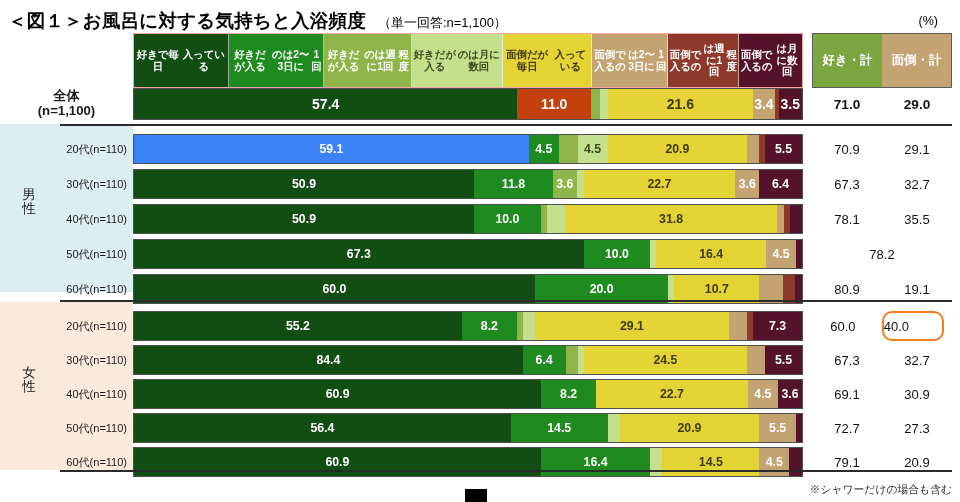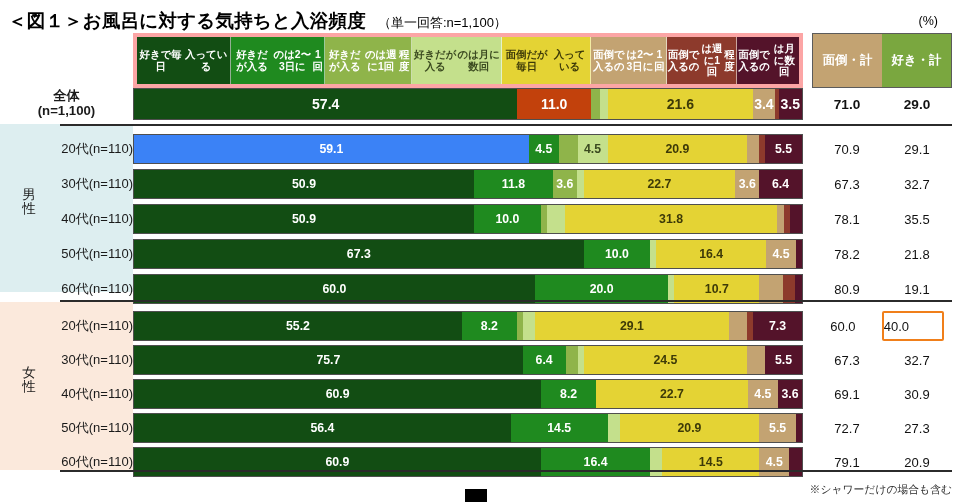--- a/index.html
+++ b/index.html
@@ -26,21 +26,21 @@
   }
   .pct-label {
     position: absolute; right: 22px; top: 14px;
     font-size: 12.5px; color: #000;
   }
 
   
   #legend {
     position: absolute; left: 133px; top: 33px;
     width: 670px; height: 55px;
-    display: flex; border: 4px solid #fca5a5;
+    display: flex; border: 1px solid #fca5a5;
   }
   .lg {
     display: flex; align-items: center; justify-content: center;
     text-align: center; line-height: 1.12;
     font-size: 10.4px; font-weight: bold;
     padding: 0 1px; border-right: 1px solid rgba(255,255,255,.55);
   }
   .lg:last-child { border-right: none; }
 
   #legend-sum {
@@ -64,21 +64,21 @@
   .band.female { top: 302px; height: 168px; background: #fbe9dc; }
 
   
   .row {
     position: absolute; left: 0; width: 960px; height: 32px;
     display: flex; align-items: center;
   }
   .row-label {
     width: 133px; height: 32px;
     display: flex; align-items: center; justify-content: flex-end;
-    padding-right: 0; font-size: 13px; color: #1a1a1a;
+    padding-right: 6px; font-size: 11px; color: #1a1a1a;
     white-space: nowrap;
   }
   .row.total .row-label {
     flex-direction: column; justify-content: center; align-items: center;
     font-weight: bold; font-size: 13.2px; padding-right: 0;
     line-height: 1.12;
   }
   .bar {
     height: 30px; width: 670px;
     display: flex; border: 1px solid #4f4f4f; overflow: hidden;
@@ -94,21 +94,21 @@
     width: 140px; height: 32px; display: flex;
   }
   .sum > div {
     flex: 1 1 50%;
     display: flex; align-items: center; justify-content: center;
     font-size: 13px; color: #111;
   }
   .row.total .sum > div { font-weight: bold; font-size: 13.6px; }
 
   .hl-box {
-    border: 2.6px solid #f07f1a; border-radius: 2px;
+    border: 2.6px solid #f07f1a; border-radius: 10px;
   }
 
   
   .sep {
     position: absolute; background: #2b2b2b;
   }
   .sep.h1 { left: 60px;  top: 124px; width: 892px; height: 2px; }
   .sep.h2 { left: 60px;  top: 300px; width: 892px; height: 2.4px; }
   .sep.h3 { left: 60px;  top: 470px; width: 892px; height: 1.6px; }
 
@@ -178,22 +178,22 @@
         <div>面倒で入るの</div>
         <div>は週に1回</div>
         <div>程度</div>
       </div>
       <div class="lg" style="width: 9.4%; background: rgb(84, 19, 42); color: rgb(255, 255, 255);">
         <div>面倒で入るの</div>
         <div>は月に数回</div>
       </div>
     </div>
   <div id="legend-sum">
+      <div class="lgs a" style="background: rgb(122, 167, 63);">好き・計</div>
       <div class="lgs b" style="background: rgb(195, 163, 114);">面倒・計</div>
-      <div class="lgs a" style="background: rgb(122, 167, 63);">好き・計</div>
     </div>
 
   <div id="rows">
       <div class="row total" style="top: 88px;">
         <div class="row-label">
           <span>全体</span>
           <span>(n=1,100)</span>
         </div>
         <div class="bar">
           <div class="seg" style="width: 57.4%; background: rgb(18, 77, 19); color: rgb(255, 255, 255);">57.4</div>
@@ -270,21 +270,20 @@
           <div class="seg" style="width: 67.3%; background: rgb(18, 77, 19); color: rgb(255, 255, 255);">67.3</div>
           <div class="seg" style="width: 10%; background: rgb(31, 138, 31); color: rgb(255, 255, 255);">10.0</div>
           <div class="seg" style="width: 0.9%; background: rgb(196, 224, 140); color: rgb(59, 74, 32);"></div>
           <div class="seg" style="width: 16.4%; background: rgb(228, 211, 52); color: rgb(61, 58, 8);">16.4</div>
           <div class="seg" style="width: 4.5%; background: rgb(195, 163, 114); color: rgb(255, 255, 255);">4.5</div>
           <div class="seg" style="width: 0.9%; background: rgb(84, 19, 42); color: rgb(255, 255, 255);"></div>
         </div>
         <div style="width: 9px; height: 1px;"></div>
         <div class="sum">
           <div>78.2</div>
-          <div>21.8</div>
         </div>
       </div>
       <div class="row" style="top: 273px;">
         <div class="row-label">60代(n=110)</div>
         <div class="bar">
           <div class="seg" style="width: 60%; background: rgb(18, 77, 19); color: rgb(255, 255, 255);">60.0</div>
           <div class="seg" style="width: 20%; background: rgb(31, 138, 31); color: rgb(255, 255, 255);">20.0</div>
           <div class="seg" style="width: 0.9%; background: rgb(196, 224, 140); color: rgb(59, 74, 32);"></div>
           <div class="seg" style="width: 12.7%; background: rgb(228, 211, 52); color: rgb(61, 58, 8);">10.7</div>
           <div class="seg" style="width: 3.6%; background: rgb(195, 163, 114); color: rgb(255, 255, 255);"></div>
@@ -313,21 +312,21 @@
         <div class="sum">
           <div>60.0</div>
           <div class="hl-box" style="flex: 1 1 50%; display: flex; align-items: center; justify-content: center; margin: 1px 8px;">
             <div style="flex: 1 1 auto;">40.0</div>
           </div>
         </div>
       </div>
       <div class="row" style="top: 344px;">
         <div class="row-label">30代(n=110)</div>
         <div class="bar">
-          <div class="seg" style="width: 58.2%; background: rgb(18, 77, 19); color: rgb(255, 255, 255);">75.7</div>
+          <div class="seg" style="width: 58.2%; background: rgb(18, 77, 19); color: rgb(255, 255, 255);">84.4</div>
           <div class="seg" style="width: 6.4%; background: rgb(31, 138, 31); color: rgb(255, 255, 255);">6.4</div>
           <div class="seg" style="width: 1.8%; background: rgb(143, 180, 74); color: rgb(255, 255, 255);"></div>
           <div class="seg" style="width: 0.9%; background: rgb(196, 224, 140); color: rgb(59, 74, 32);"></div>
           <div class="seg" style="width: 24.5%; background: rgb(228, 211, 52); color: rgb(61, 58, 8);">24.5</div>
           <div class="seg" style="width: 2.7%; background: rgb(195, 163, 114); color: rgb(255, 255, 255);"></div>
           <div class="seg" style="width: 5.5%; background: rgb(84, 19, 42); color: rgb(255, 255, 255);">5.5</div>
         </div>
         <div style="width: 9px; height: 1px;"></div>
         <div class="sum">
           <div>67.3</div>

